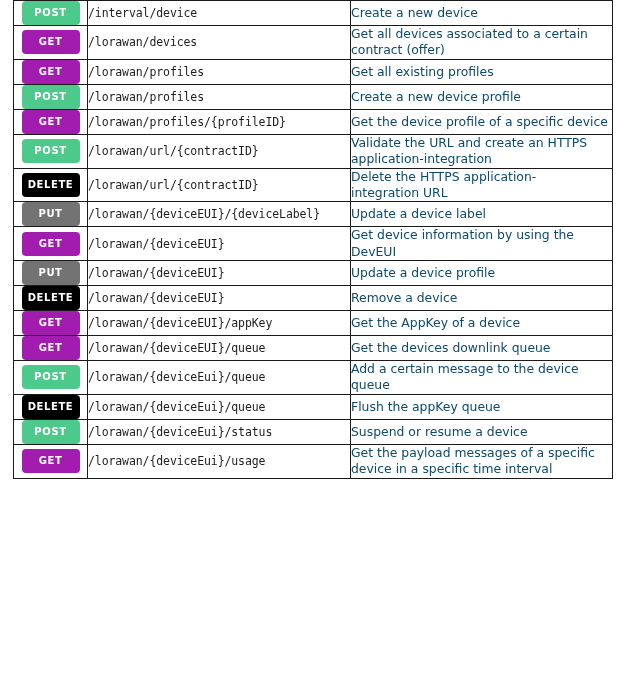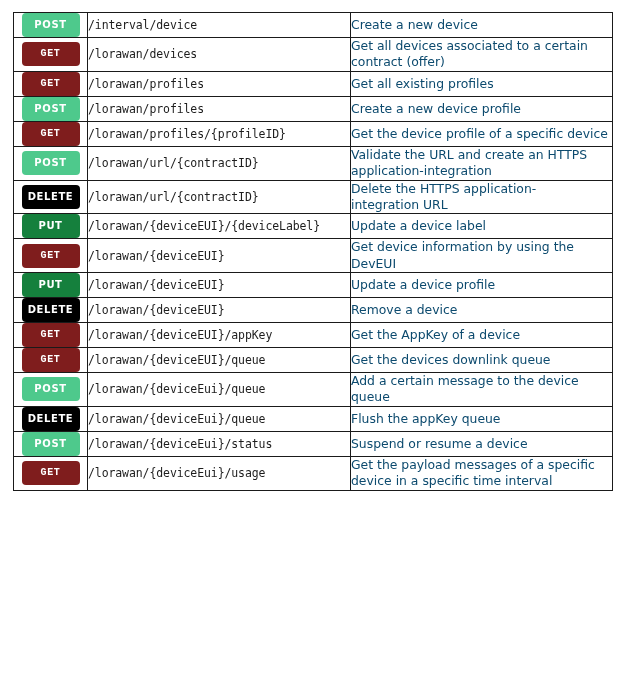--- a/index.html
+++ b/index.html
@@ -20,21 +20,21 @@
     position: relative;
     width: 622px;
     height: 690px;
     background: #ffffff;
     box-sizing: border-box;
   }
 
   .api-table {
     position: absolute;
     left: 13px;
-    top: 12px;
+    top: 0;
     width: 599px;
     border-collapse: collapse;
     table-layout: fixed;
     background: #ffffff;
   }
 
   .api-table td {
     border: 1px solid #1a1a1a;
     padding: 0;
     vertical-align: middle;
@@ -60,23 +60,23 @@
     font-family: "DejaVu Sans", sans-serif;
     font-size: 10px;
     font-weight: bold;
     letter-spacing: 0.6px;
     color: #ffffff;
     text-align: center;
     box-sizing: border-box;
     text-transform: uppercase;
   }
   .badge.post   { background: #4ec98c; }
-  .badge.get    { background: #7f1d1d; font-family: Liberation Mono, monospace; }
+  .badge.get    { background: #a21caf; }
   .badge.delete { background: #000000; }
-  .badge.put    { background: #15803d; }
+  .badge.put    { background: #737373; }
 
   
   .path-cell {
     font-family: "DejaVu Sans Mono", monospace;
     font-size: 11.5px;
     color: #1d1d1d;
     padding: 8px 6px 8px 10px;
     letter-spacing: -0.1px;
     white-space: nowrap;
   }

